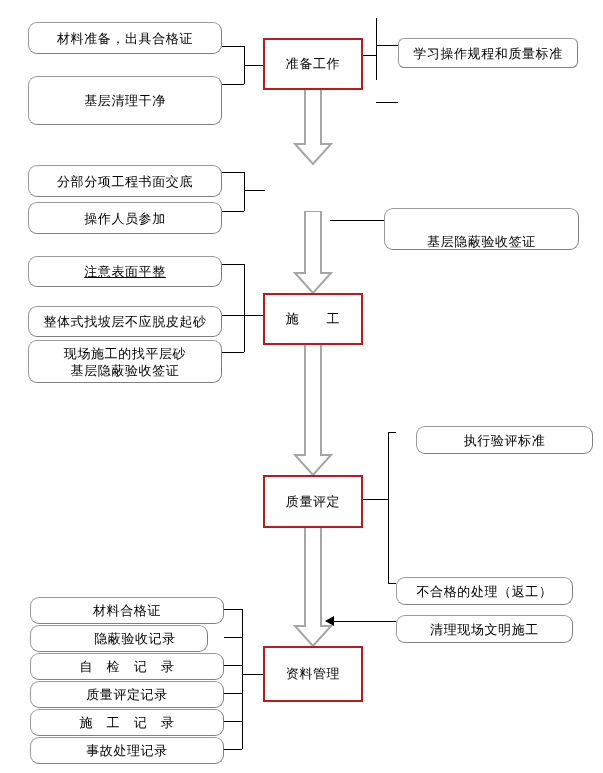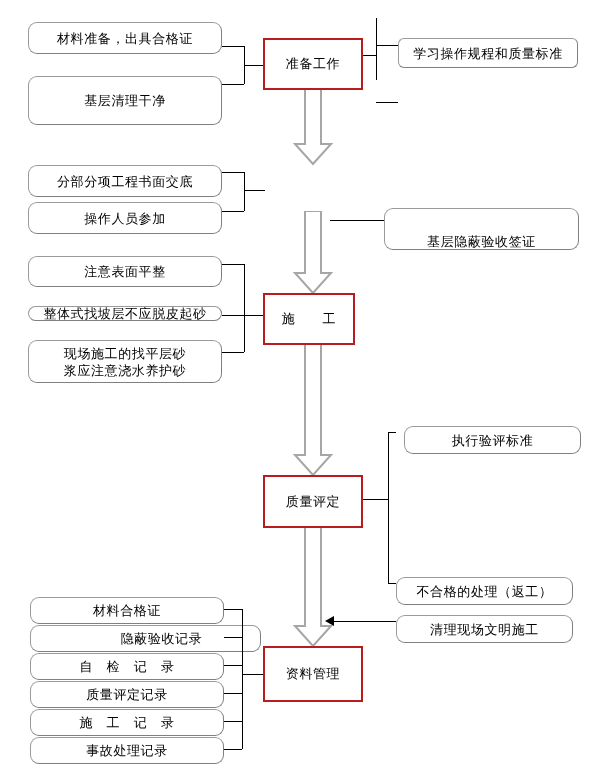--- a/index.html
+++ b/index.html
@@ -87,21 +87,21 @@
 </head>
 <body>
 
 <div id="chart">
 
   <div class="pbox" style="left:263px; top:38px; width:100px; height:52px;">
     <span>准备工作</span>
   </div>
 
 
-  <div class="pbox" style="left:263px; top:293px; width:92px; height:52px;text-align:center;">
+  <div class="pbox" style="left:263px; top:293px; width:100px; height:52px;text-align:center;">
     <span>施　　工</span>
   </div>
 
   <div class="pbox" style="left:263px; top:475px; width:100px; height:53px;">
     <span>质量评定</span>
   </div>
 
   <div class="pbox" style="left:263px; top:646px; width:100px; height:56px;">
     <span>资料管理</span>
   </div>
@@ -159,57 +159,57 @@
   <div class="hline" style="left:222px; top:172px; width:22px;"></div>
   <div class="hline" style="left:222px; top:211px; width:22px;"></div>
   <div class="vline" style="left:244px; top:172px; height:39px;"></div>
   <div class="hline" style="left:244px; top:190px; width:21px;"></div>
 
   <div class="rbox top-text" style="left:384px; top:200px; width:195px; height:42px;">
     <span>基层隐蔽验收签证</span>
   </div>
   <div class="hline" style="left:330px; top:220px; width:54px;"></div>
 
-  <div class="rbox" style="left:28px; top:248px; width:194px; height:31px;">
+  <div class="rbox" style="left:28px; top:248px; width:194px; height:31px;text-decoration:underline;">
     <span>注意表面平整</span>
   </div>
-  <div class="rbox" style="left:28px; top:298px; width:194px; height:15px;">
+  <div class="rbox" style="left:28px; top:298px; width:194px; height:31px;">
     <span>整体式找坡层不应脱皮起砂</span>
   </div>
   <div class="rbox" style="left:28px; top:332px; width:194px; height:43px;">
     <span>现场施工的找平层砂
-浆应注意浇水养护砂</span>
+基层隐蔽验收签证</span>
   </div>
   <div class="hline" style="left:222px; top:264px; width:22px;"></div>
   <div class="hline" style="left:222px; top:315px; width:22px;"></div>
   <div class="hline" style="left:222px; top:352px; width:22px;"></div>
   <div class="vline" style="left:244px; top:264px; height:88px;"></div>
   <div class="hline" style="left:244px; top:315px; width:21px;"></div>
 
-  <div class="rbox" style="left:404px; top:418px; width:177px; height:28px;">
+  <div class="rbox" style="left:416px; top:418px; width:177px; height:28px;">
     <span>执行验评标准</span>
   </div>
   <div class="rbox" style="left:396px; top:569px; width:177px; height:28px;">
     <span>不合格的处理（返工）</span>
   </div>
   <div class="hline" style="left:363px; top:499px; width:25px;"></div>
   <div class="vline" style="left:388px; top:432px; height:151px;"></div>
   <div class="hline" style="left:388px; top:432px; width:8px;"></div>
   <div class="hline" style="left:388px; top:583px; width:8px;"></div>
 
   <div class="rbox" style="left:396px; top:607px; width:177px; height:28px;">
     <span>清理现场文明施工</span>
   </div>
   <div class="hline" style="left:334px; top:621px; width:62px;"></div>
   <div class="arrowhead" style="left:325px; top:616px;"></div>
 
   <div class="rbox" style="left:30px; top:589px; width:194px; height:27px;">
     <span>材料合格证</span>
   </div>
-  <div class="rbox" style="left:30px; top:617px; width:231px; height:27px;padding-left:32px;">
+  <div class="rbox" style="left:30px; top:617px; width:178px; height:27px;padding-left:32px;">
     <span>隐蔽验收记录</span>
   </div>
   <div class="rbox" style="left:30px; top:645px; width:194px; height:27px;">
     <span>自　检　记　录</span>
   </div>
   <div class="rbox" style="left:30px; top:673px; width:194px; height:27px;">
     <span>质量评定记录</span>
   </div>
   <div class="rbox" style="left:30px; top:701px; width:194px; height:27px;text-align:right;">
     <span>施　工　记　录</span>

